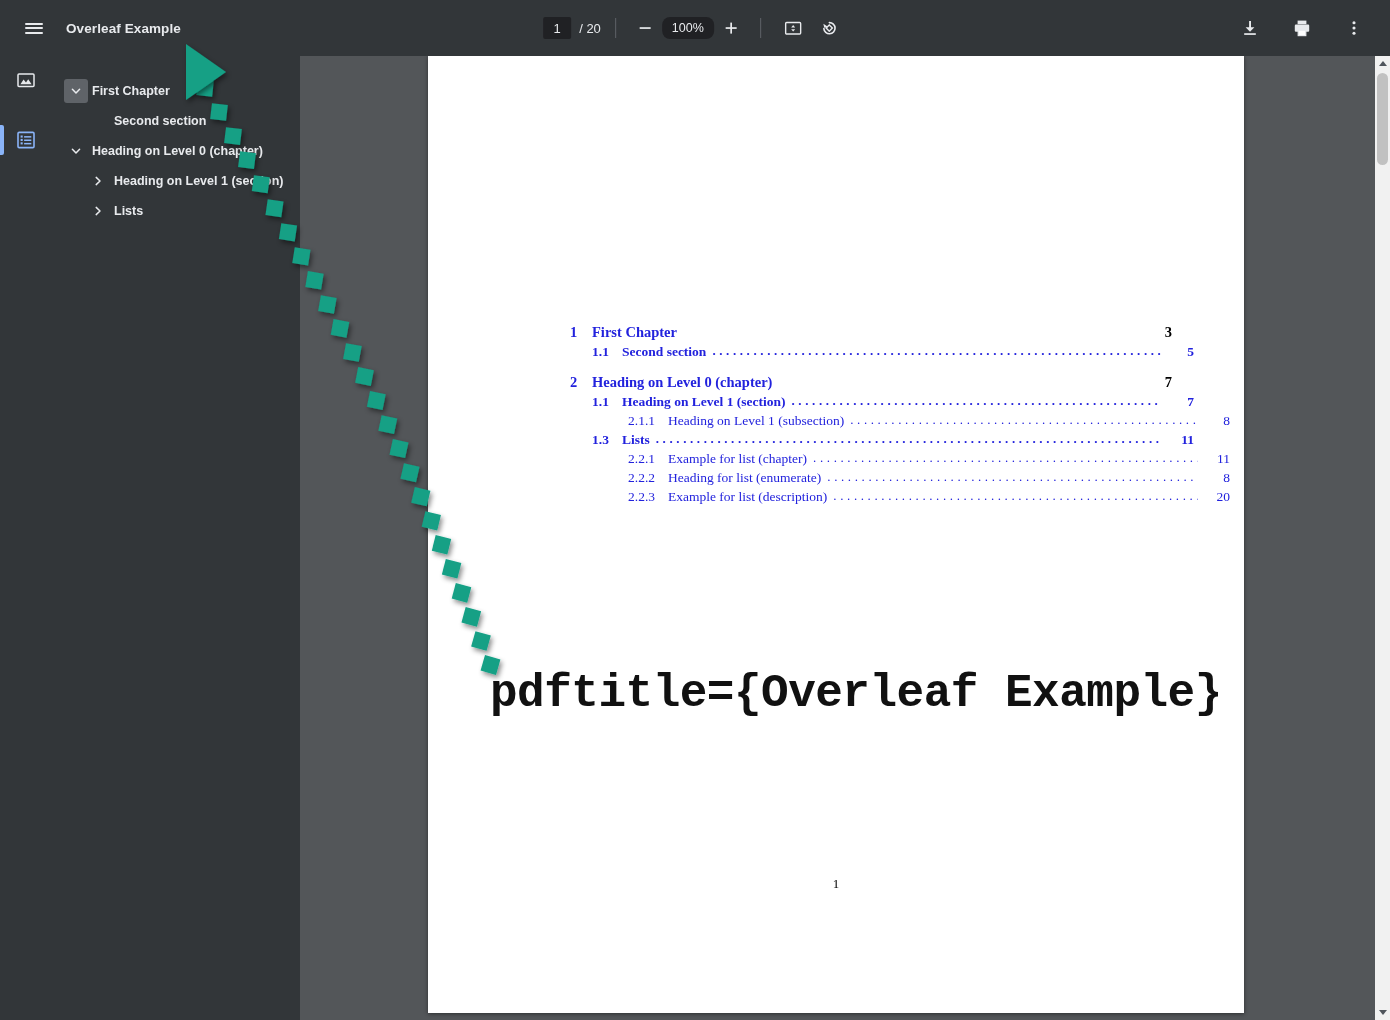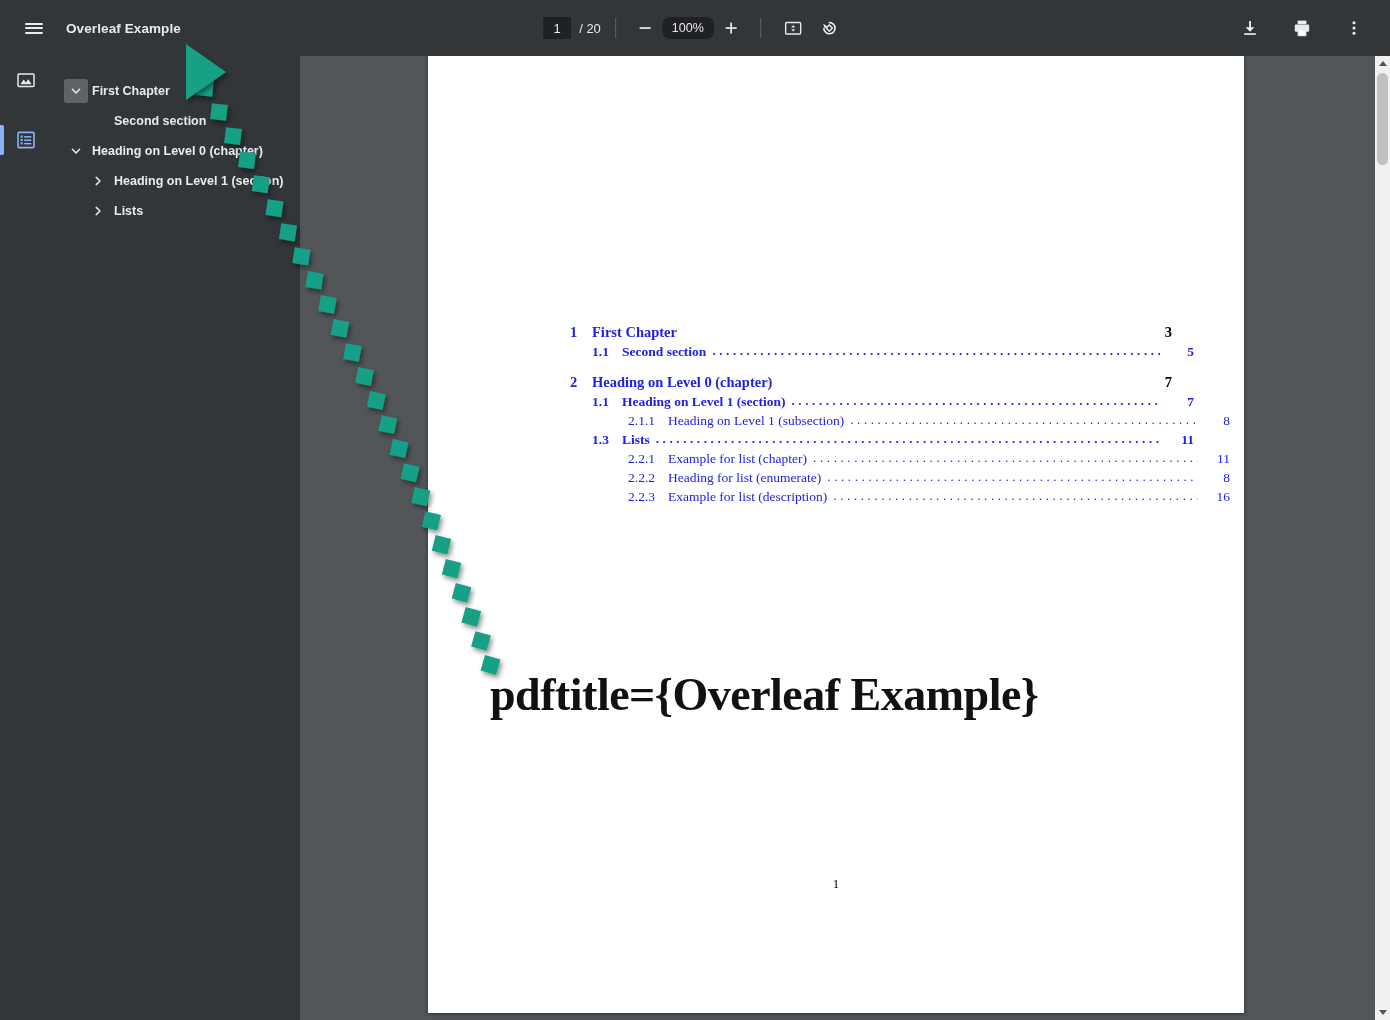--- a/index.html
+++ b/index.html
@@ -304,21 +304,21 @@
     font-family: "Liberation Serif", serif;
     font-size: 13px;
     color: #000;
   }
 
   
   .annot-text {
     position: absolute;
     left: 490px;
     top: 668px;
-    font-family: Liberation Serif, serif;
+    font-family: Liberation Mono, monospace;
     font-size: 46px;
     font-weight: bold;
     color: #111;
     letter-spacing: -0.5px;
     white-space: nowrap;
     z-index: 40;
     pointer-events: none;
     text-shadow: 0 1px 2px rgba(255,255,255,0.6);
   }
   #arrow-layer {
@@ -570,21 +570,21 @@
           <div class="toc-line toc-l2">
             <span class="toc-num">2.2.2</span>
             <span class="toc-text">Heading for list (enumerate)</span>
             <span class="toc-dots">..........................................................................................</span>
             <span class="toc-page">8</span>
           </div>
           <div class="toc-line toc-l2">
             <span class="toc-num">2.2.3</span>
             <span class="toc-text">Example for list (description)</span>
             <span class="toc-dots">..........................................................................................</span>
-            <span class="toc-page">16</span>
+            <span class="toc-page">20</span>
           </div>
         </div>
 
       <div class="page-folio">1</div>
     </div>
   </div>
 
   <div class="scrollbar">
     <div class="sb-up">
       <span class="sb-arrow up"></span>

